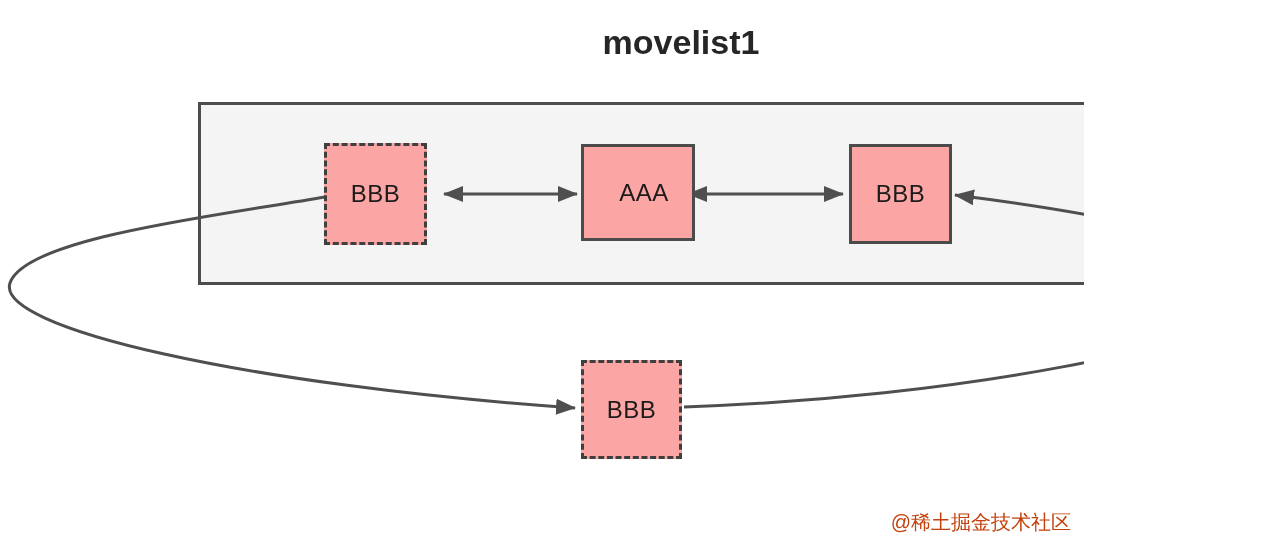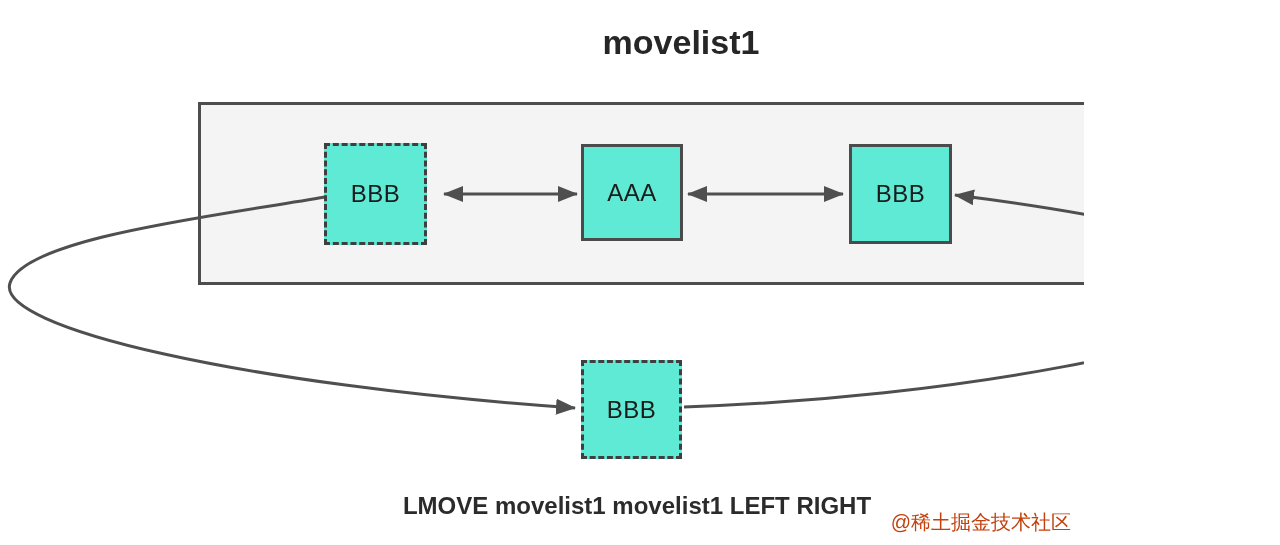--- a/index.html
+++ b/index.html
@@ -40,29 +40,29 @@
     top: 0;
     width: 1280px;
     height: 545px;
     pointer-events: none;
   }
   .node {
     position: absolute;
     display: flex;
     align-items: center;
     justify-content: center;
-    background: #5eead4;
+    background: #fca5a5;
     color: #1b1b1b;
     font-size: 24px;
     letter-spacing: 0.5px;
   }
   .node.solid  { border: 3px solid #4b4b4b; }
   .node.dashed { border: 3px dashed #3f3f3f; }
   #node-left   { left: 324px; top: 143px; width: 97px; height: 96px; }
-  #node-center { left: 581px; top: 144px; width: 96px; height: 91px; }
+  #node-center { left: 581px; top: 144px; width: 96px; height: 91px; padding-left: 12px; }
   #node-right  { left: 849px; top: 144px; width: 97px; height: 94px; }
   #node-bottom { left: 581px; top: 360px; width: 95px; height: 93px; }
   .caption {
     position: absolute;
     top: 492px;
     left: 637px;
     transform: translateX(-50%);
     font-size: 24px;
     font-weight: 700;
     color: #2b2b2b;
@@ -117,17 +117,16 @@
   </div>
 
   <div id="node-right" class="node solid">
     <span>BBB</span>
   </div>
 
   <div id="node-bottom" class="node dashed">
     <span>BBB</span>
   </div>
 
-  <div class="caption">LMOVE movelist1 movelist1 LEFT RIGHT</div>
 
   <div class="watermark">@稀土掘金技术社区</div>
 
 </div>
 
 </body></html>

